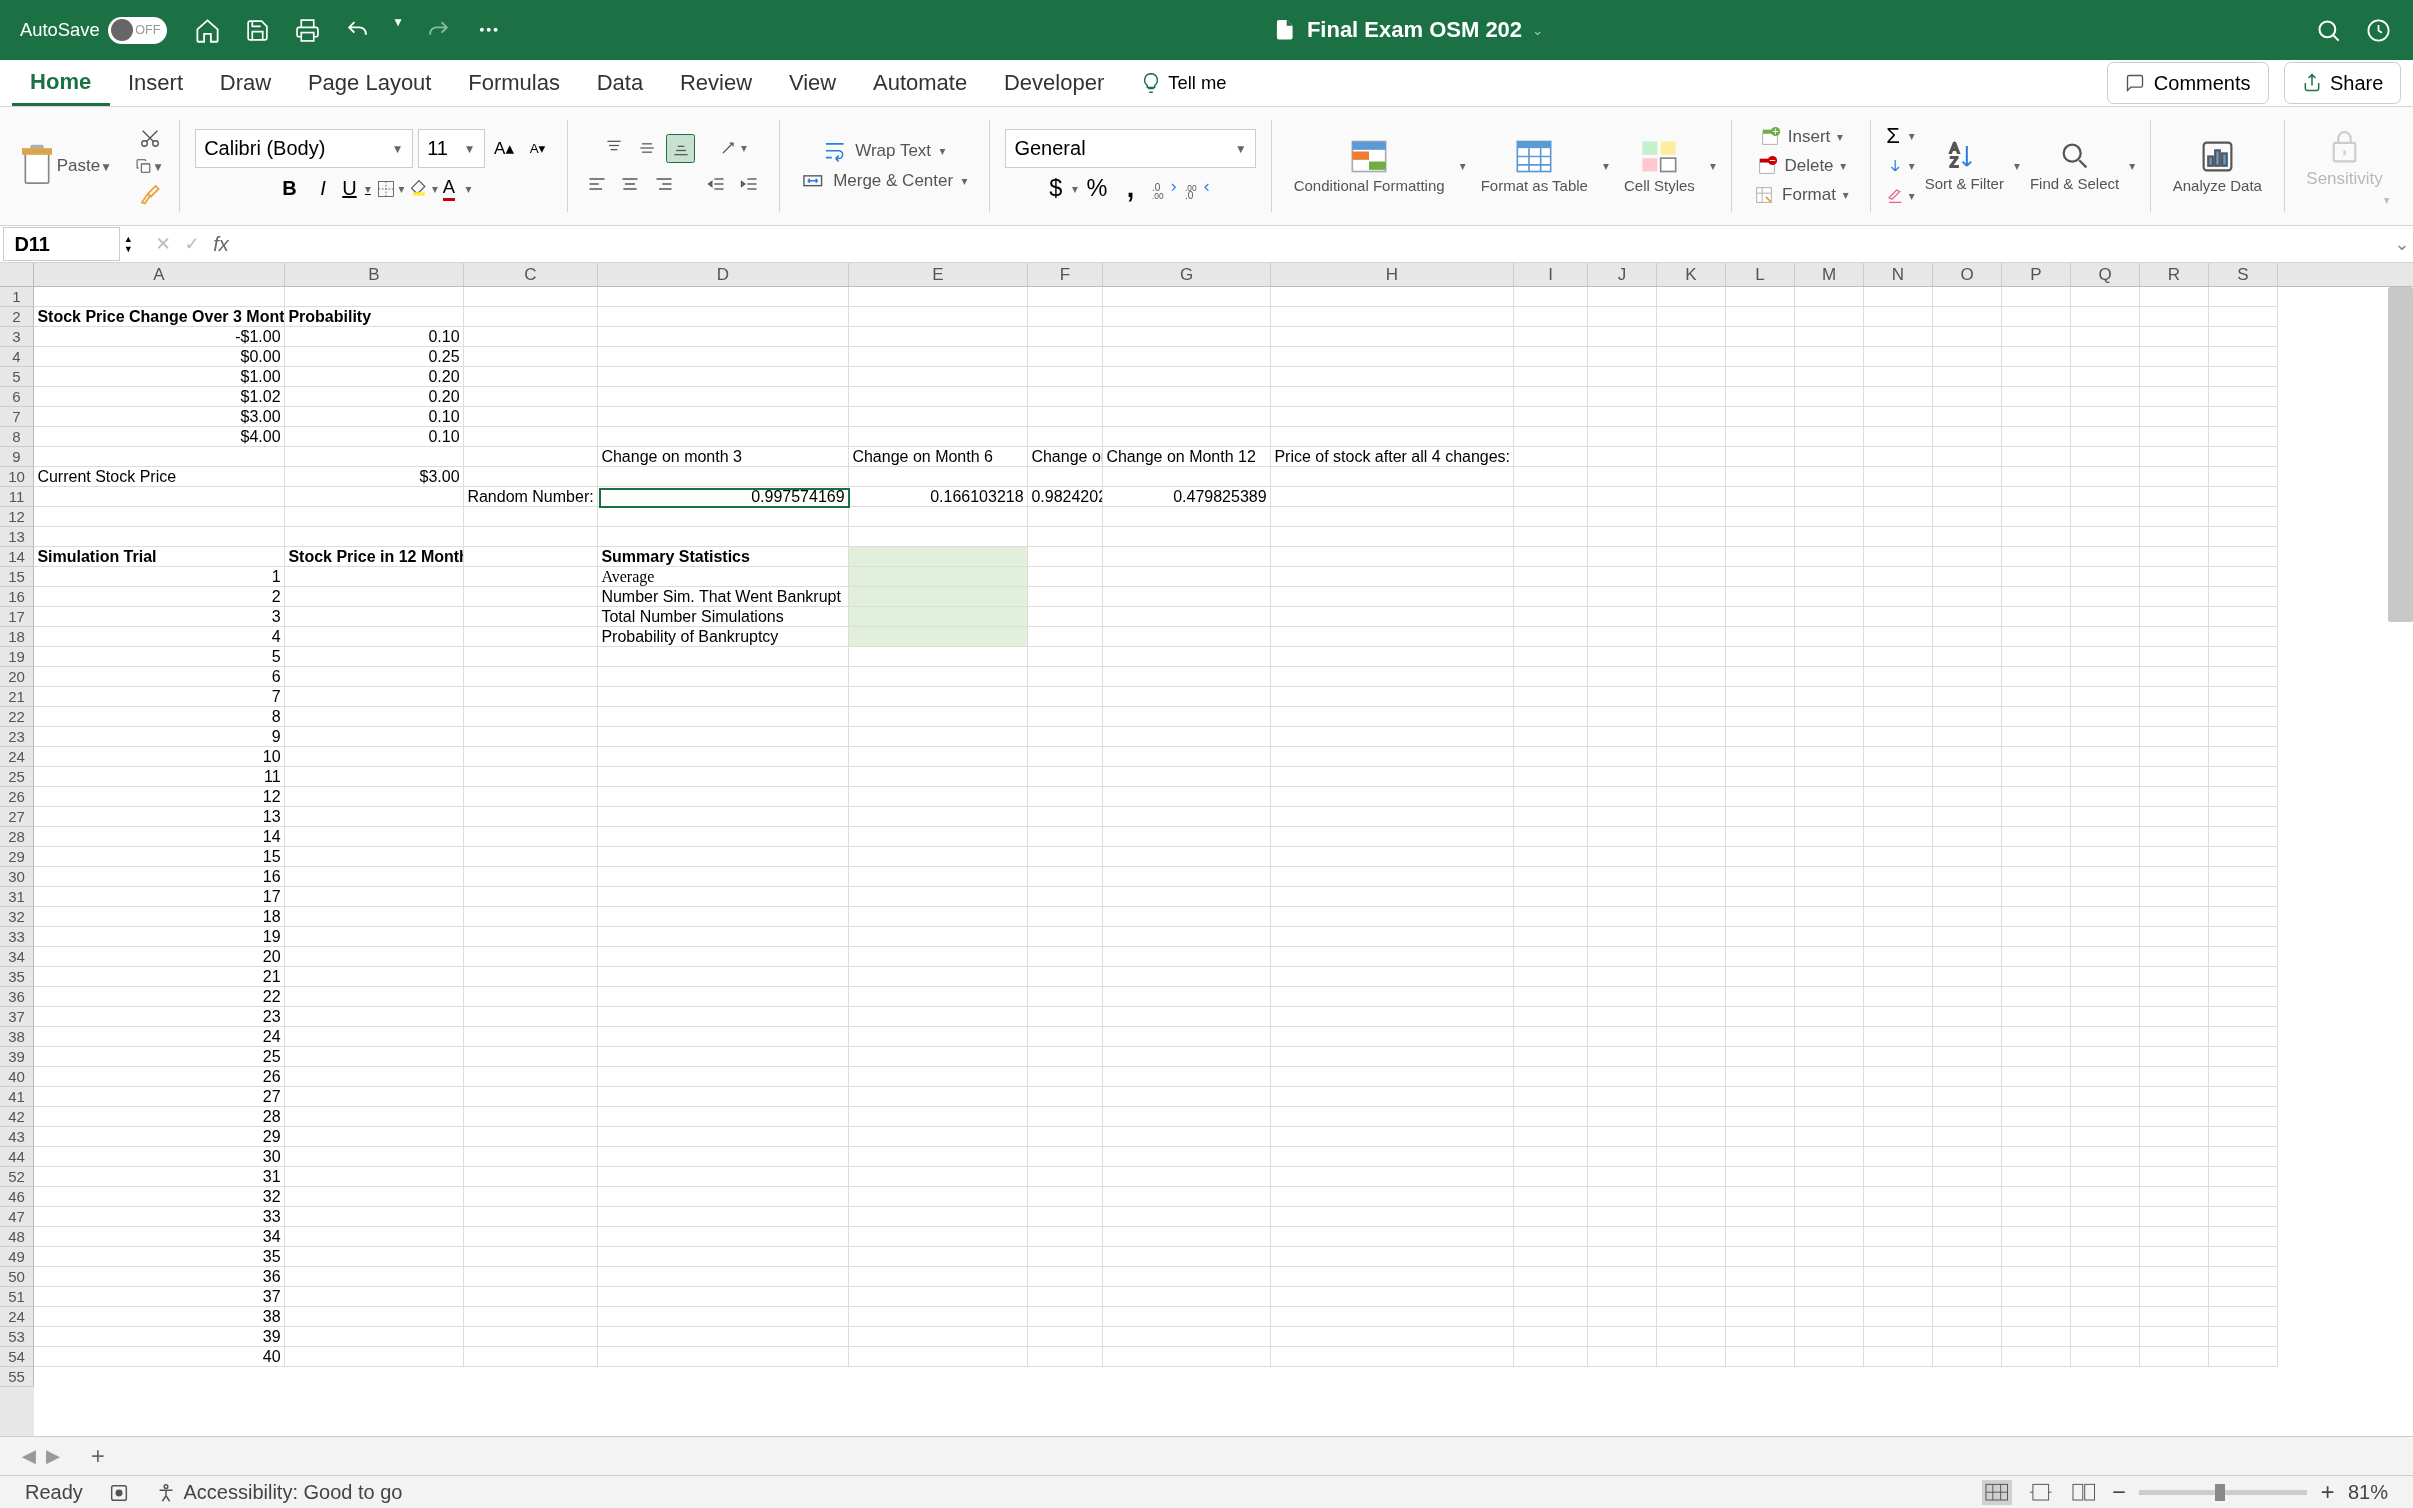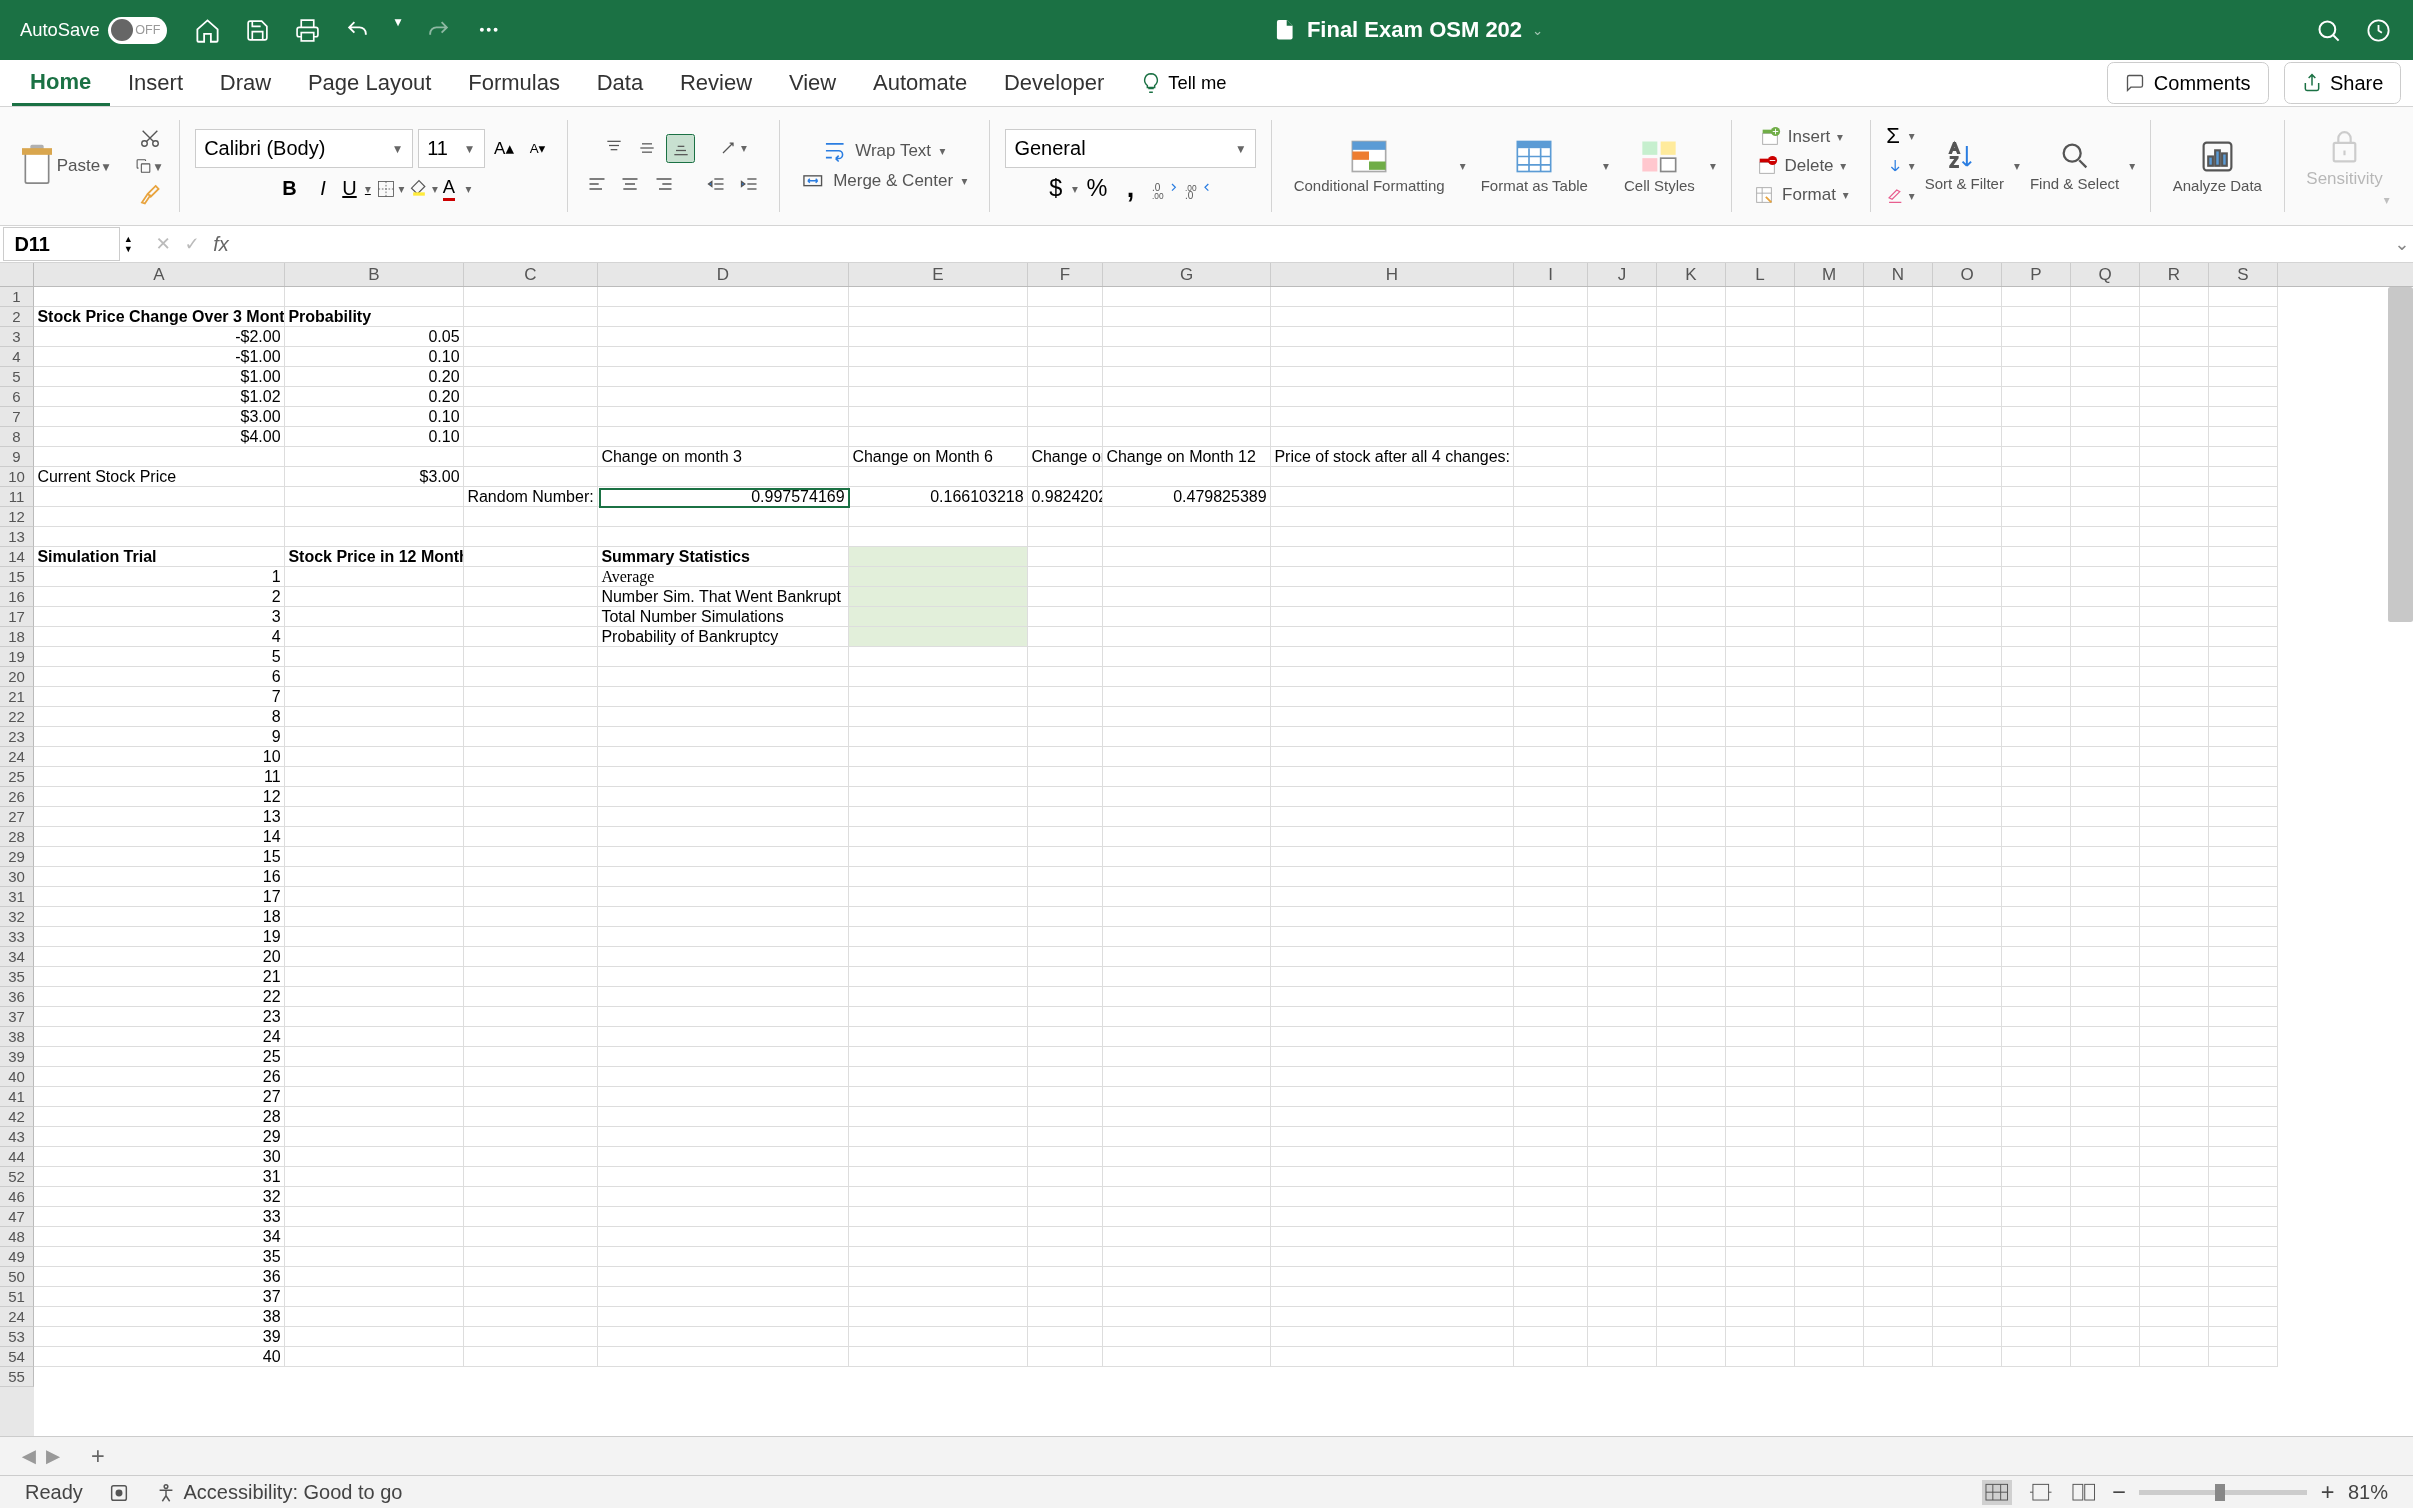--- a/index.html
+++ b/index.html
@@ -656,43 +656,43 @@
           <div class="cell" style="width: 69px;"></div>
           <div class="cell" style="width: 69px;"></div>
           <div class="cell" style="width: 69px;"></div>
           <div class="cell" style="width: 69px;"></div>
           <div class="cell" style="width: 69px;"></div>
           <div class="cell" style="width: 69px;"></div>
           <div class="cell" style="width: 69px;"></div>
           <div class="cell" style="width: 69px;"></div>
         </div>
         <div class="cell-row">
-          <div class="cell ra" style="width: 251px;">-$2.00</div>
-          <div class="cell ra" style="width: 179px;">0.05</div>
-          <div class="cell" style="width: 134px;"></div>
-          <div class="cell" style="width: 251px;"></div>
-          <div class="cell" style="width: 179px;"></div>
-          <div class="cell" style="width: 75px;"></div>
-          <div class="cell" style="width: 168px;"></div>
-          <div class="cell" style="width: 243px;"></div>
-          <div class="cell" style="width: 74px;"></div>
-          <div class="cell" style="width: 69px;"></div>
-          <div class="cell" style="width: 69px;"></div>
-          <div class="cell" style="width: 69px;"></div>
-          <div class="cell" style="width: 69px;"></div>
-          <div class="cell" style="width: 69px;"></div>
-          <div class="cell" style="width: 69px;"></div>
-          <div class="cell" style="width: 69px;"></div>
-          <div class="cell" style="width: 69px;"></div>
-          <div class="cell" style="width: 69px;"></div>
-          <div class="cell" style="width: 69px;"></div>
-        </div>
-        <div class="cell-row">
           <div class="cell ra" style="width: 251px;">-$1.00</div>
           <div class="cell ra" style="width: 179px;">0.10</div>
+          <div class="cell" style="width: 134px;"></div>
+          <div class="cell" style="width: 251px;"></div>
+          <div class="cell" style="width: 179px;"></div>
+          <div class="cell" style="width: 75px;"></div>
+          <div class="cell" style="width: 168px;"></div>
+          <div class="cell" style="width: 243px;"></div>
+          <div class="cell" style="width: 74px;"></div>
+          <div class="cell" style="width: 69px;"></div>
+          <div class="cell" style="width: 69px;"></div>
+          <div class="cell" style="width: 69px;"></div>
+          <div class="cell" style="width: 69px;"></div>
+          <div class="cell" style="width: 69px;"></div>
+          <div class="cell" style="width: 69px;"></div>
+          <div class="cell" style="width: 69px;"></div>
+          <div class="cell" style="width: 69px;"></div>
+          <div class="cell" style="width: 69px;"></div>
+          <div class="cell" style="width: 69px;"></div>
+        </div>
+        <div class="cell-row">
+          <div class="cell ra" style="width: 251px;">$0.00</div>
+          <div class="cell ra" style="width: 179px;">0.25</div>
           <div class="cell" style="width: 134px;"></div>
           <div class="cell" style="width: 251px;"></div>
           <div class="cell" style="width: 179px;"></div>
           <div class="cell" style="width: 75px;"></div>
           <div class="cell" style="width: 168px;"></div>
           <div class="cell" style="width: 243px;"></div>
           <div class="cell" style="width: 74px;"></div>
           <div class="cell" style="width: 69px;"></div>
           <div class="cell" style="width: 69px;"></div>
           <div class="cell" style="width: 69px;"></div>

